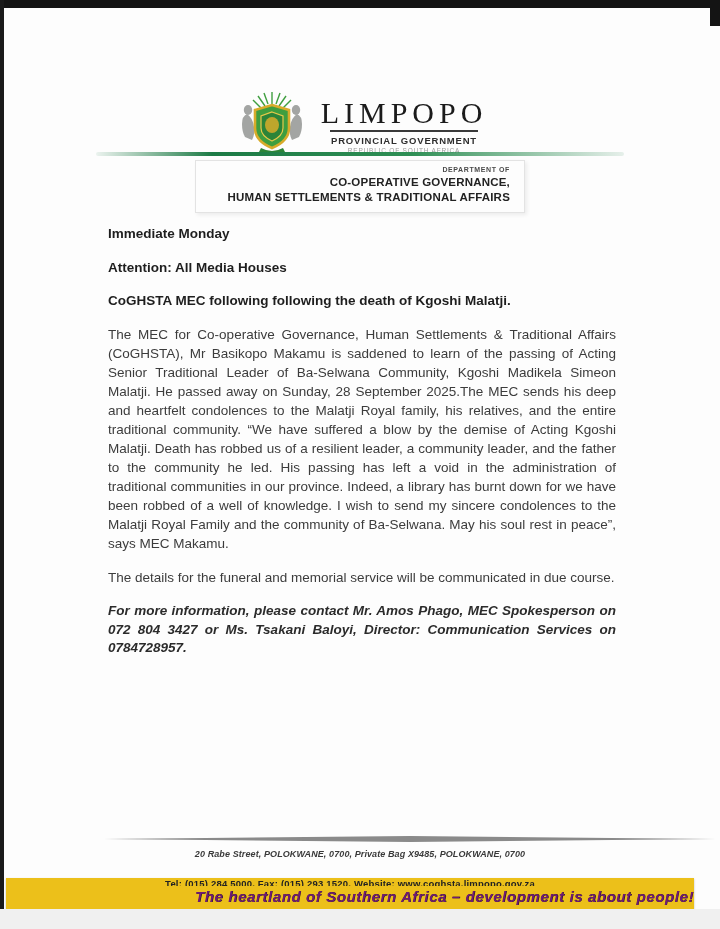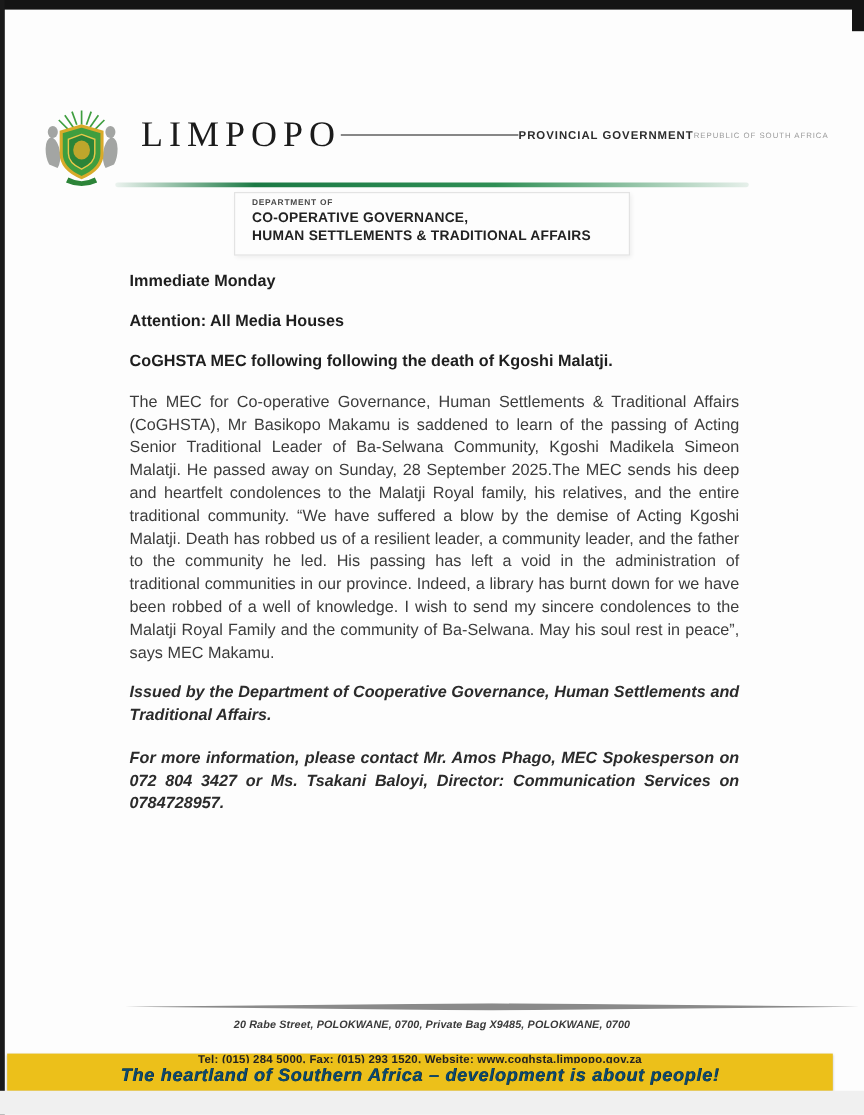--- a/index.html
+++ b/index.html
@@ -14,37 +14,37 @@
   .top-bar{position:absolute;top:0;left:0;width:720px;height:8px;background:#141414;}
   .left-border{position:absolute;top:0;left:0;width:4px;height:929px;background:#1a1a1a;}
   .corner-notch{position:absolute;top:0;right:0;width:10px;height:26px;background:#141414;}
 
   
   .brand-row{
     position:absolute;top:90px;left:0;width:720px;
     display:flex;justify-content:center;align-items:flex-start;gap:10px;
   }
   .coat{width:78px;height:66px;flex:0 0 auto;}
-  .wordmark{display:flex;flex-direction:row;align-items:center;padding-top:8px;}
+  .wordmark{display:flex;flex-direction:column;align-items:center;padding-top:8px;}
   .brand-name{
     font-family:"Liberation Serif", serif;
     font-size:30px;letter-spacing:5px;color:#1b1b1b;line-height:30px;
   }
   .brand-rule{width:148px;height:1.5px;background:#3a3a3a;margin:2px 0 3px 0;}
   .brand-sub1{font-size:9.5px;font-weight:bold;letter-spacing:0.8px;color:#2d2d2d;}
   .brand-sub2{font-size:6.5px;letter-spacing:0.8px;color:#9a9a9a;margin-top:1px;}
   .green-line{
     position:absolute;top:152px;left:96px;width:528px;height:4px;border-radius:2px;
     background:linear-gradient(to right,
       rgba(28,122,69,0.08), var(--green-dark,#1c7a45) 22%,
       var(--green-mid,#2f8f55) 60%, rgba(28,122,69,0.10));
   }
   .dept-box{
     position:absolute;top:160px;left:50%;transform:translateX(-50%);
-    min-width:300px;padding:5px 14px 7px 14px;text-align:left;
+    min-width:300px;padding:5px 14px 7px 14px;text-align:right;
     border:1px solid #e3e3e3;background:#fdfdfd;
     box-shadow:2px 2px 4px rgba(0,0,0,0.07);
   }
   .dept-line1{font-size:7px;font-weight:bold;letter-spacing:0.6px;color:#4a4a4a;margin-bottom:2px;}
   .dept-line2,.dept-line3{font-size:11.5px;font-weight:bold;color:#222;line-height:15px;letter-spacing:0.2px;}
 
   
   .doc-body{position:absolute;top:224px;left:108px;width:508px;}
   .meta-line{font-size:13.5px;font-weight:bold;color:#1e1e1e;line-height:19px;margin:0 0 14.5px 0;}
   .headline{font-size:13.5px;font-weight:bold;color:#1e1e1e;line-height:19px;margin:0 0 15px 0;}
@@ -68,23 +68,24 @@
     background:var(--banner-yellow,#ecc01a);
     box-shadow:0 1px 2px rgba(0,0,0,0.25);
     overflow:hidden;text-align:center;
   }
   .tel-clip{
     height:8px;overflow:hidden;
     font-size:9.5px;font-weight:bold;color:#222;line-height:11px;
     letter-spacing:0.2px;
   }
   .slogan{
-    font-size:15px;font-weight:bold;font-style:italic;color:#0c4a6e;
+    font-size:15px;font-weight:bold;font-style:italic;color:#701a75;
     letter-spacing:0.6px;line-height:21px;
     text-shadow:0.4px 0 0 #121212;
+    text-align:right;
   }
   .bottom-strip{position:absolute;top:909px;left:0;width:720px;height:20px;background:#f0f0f0;}
 </style>
 </head>
 <body>
 
 <div class="page">
   <div class="top-bar"></div>
   <div class="left-border"></div>
   <div class="corner-notch"></div>
@@ -130,21 +131,21 @@
     <div class="dept-line1">DEPARTMENT OF</div>
     <div class="dept-line2">CO-OPERATIVE GOVERNANCE,</div>
     <div class="dept-line3">HUMAN SETTLEMENTS &amp; TRADITIONAL AFFAIRS</div>
   </div>
 
   <div class="doc-body">
     <p class="meta-line">Immediate Monday</p>
     <p class="meta-line">Attention: All Media Houses</p>
     <p class="headline">CoGHSTA MEC following following the death of Kgoshi Malatji.</p>
     <p class="para">The MEC for Co-operative Governance, Human Settlements &amp; Traditional Affairs (CoGHSTA), Mr Basikopo Makamu is saddened to learn of the passing of Acting Senior Traditional Leader of Ba-Selwana Community, Kgoshi Madikela Simeon Malatji. He passed away on Sunday, 28 September 2025.The MEC sends his deep and heartfelt condolences to the Malatji Royal family, his relatives, and the entire traditional community. “We have suffered a blow by the demise of Acting Kgoshi Malatji. Death has robbed us of a resilient leader, a community leader, and the father to the community he led. His passing has left a void in the administration of traditional communities in our province. Indeed, a library has burnt down for we have been robbed of a well of knowledge. I wish to send my sincere condolences to the Malatji Royal Family and the community of Ba-Selwana. May his soul rest in peace”, says MEC Makamu.</p>
-    <p class="para-italic">Issued by the Department of Cooperative Governance, Human Settlements and Traditional Affairs.</p>
+    <p class="para">The details for the funeral and memorial service will be communicated in due course.</p>
     <p class="para-italic">For more information, please contact Mr. Amos Phago, MEC Spokesperson on 072 804 3427 or Ms. Tsakani Baloyi, Director: Communication Services on 0784728957.</p>
   </div>
 
   <svg class="taper-line" viewBox="0 0 612 6" preserveAspectRatio="none">
     <polygon points="0,3 306,0 612,3 306,6" fill="#8a8a8a"></polygon>
   </svg>
 
   <div class="footer-address">20 Rabe Street, POLOKWANE, 0700, Private Bag X9485, POLOKWANE, 0700</div>
 
   <div class="banner">

